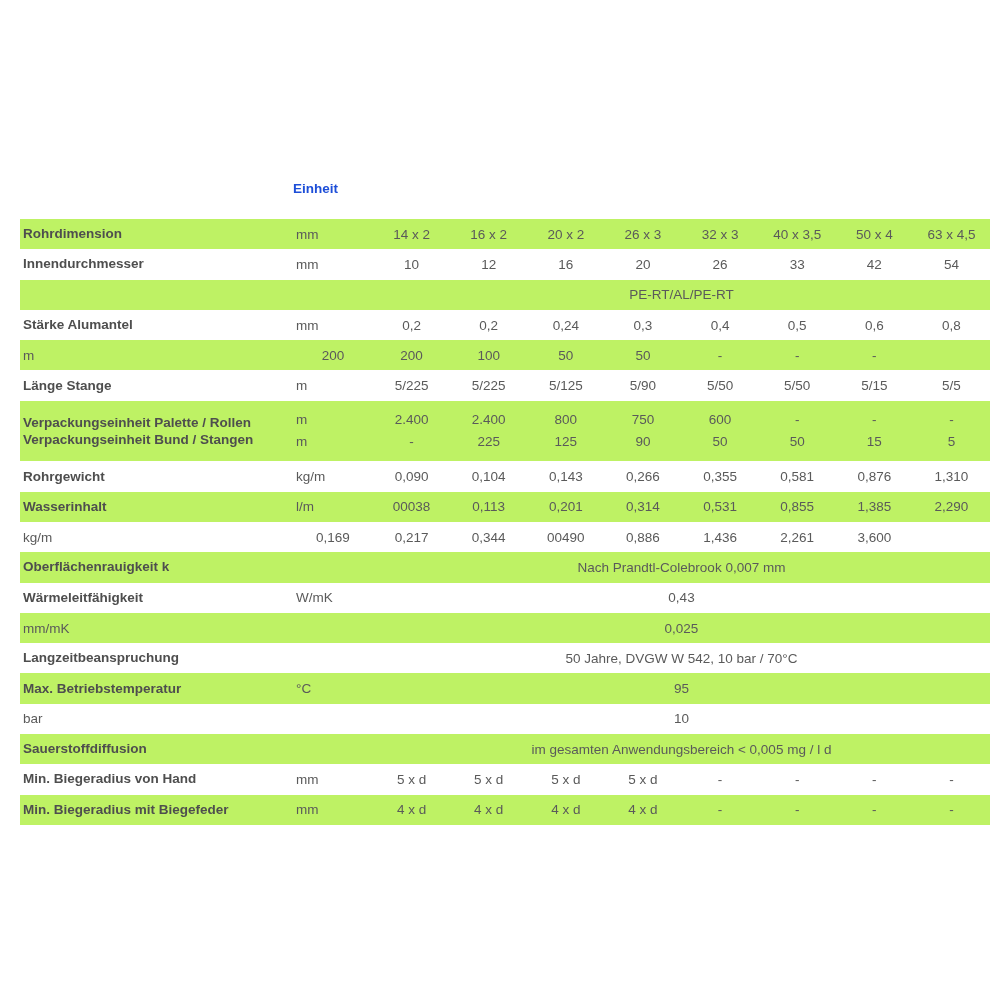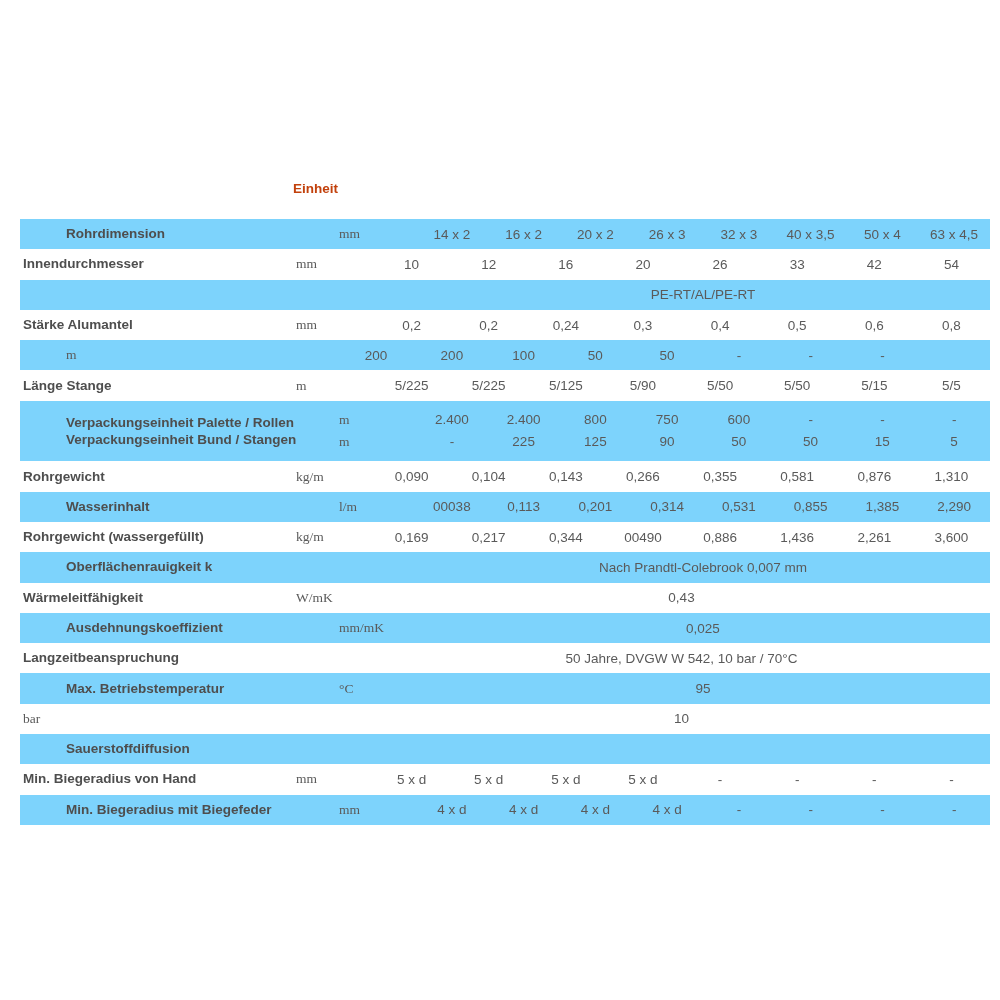--- a/index.html
+++ b/index.html
@@ -13,52 +13,50 @@
     position: relative;
     font-family: "Liberation Sans", sans-serif;
     -webkit-font-smoothing: antialiased;
   }
   .einheit-header {
     position: absolute;
     left: 293px;
     top: 181px;
     font-size: 13.5px;
     font-weight: bold;
-    color: #c2410c;
+    color: #1d4ed8;
   }
   .spec-table {
     position: absolute;
     left: 20px;
     top: 219px;
     width: 970px;
   }
   .row {
     display: grid;
     grid-template-columns: 273px 80px repeat(8, 1fr);
     align-items: center;
     min-height: 30.3px;
     font-size: 13.5px;
     color: #5a5a5a;
   }
   .row.alt {
-    background: #7dd3fc;
-    padding-left: 43px;
+    background: #bef264;
   }
   .row.tall {
     min-height: 60.6px;
   }
   .cell.label {
     font-weight: bold;
     color: #4e4e4e;
     padding-left: 3px;
     line-height: 16px;
   }
   .cell.unit {
     padding-left: 3px;
-    font-family: Liberation Serif, serif;
   }
   .cell.val {
     text-align: center;
   }
   .cell.merged {
     grid-column: 3 / 11;
     text-align: center;
   }
   .twoline {
     display: flex;
@@ -201,21 +199,20 @@
       <div class="cell val">00038</div>
       <div class="cell val">0,113</div>
       <div class="cell val">0,201</div>
       <div class="cell val">0,314</div>
       <div class="cell val">0,531</div>
       <div class="cell val">0,855</div>
       <div class="cell val">1,385</div>
       <div class="cell val">2,290</div>
     </div>
     <div class="row">
-      <div class="cell label">Rohrgewicht (wassergefüllt)</div>
       <div class="cell unit">kg/m</div>
       <div class="cell val">0,169</div>
       <div class="cell val">0,217</div>
       <div class="cell val">0,344</div>
       <div class="cell val">00490</div>
       <div class="cell val">0,886</div>
       <div class="cell val">1,436</div>
       <div class="cell val">2,261</div>
       <div class="cell val">3,600</div>
     </div>
@@ -223,41 +220,41 @@
       <div class="cell label">Oberflächenrauigkeit k</div>
       <div class="cell unit"></div>
       <div class="cell merged">Nach Prandtl-Colebrook 0,007 mm</div>
     </div>
     <div class="row">
       <div class="cell label">Wärmeleitfähigkeit</div>
       <div class="cell unit">W/mK</div>
       <div class="cell merged">0,43</div>
     </div>
     <div class="row alt">
-      <div class="cell label">Ausdehnungskoeffizient</div>
       <div class="cell unit">mm/mK</div>
       <div class="cell merged">0,025</div>
     </div>
     <div class="row">
       <div class="cell label">Langzeitbeanspruchung</div>
       <div class="cell unit"></div>
       <div class="cell merged">50 Jahre, DVGW W 542, 10 bar / 70°C</div>
     </div>
     <div class="row alt">
       <div class="cell label">Max. Betriebstemperatur</div>
       <div class="cell unit">°C</div>
       <div class="cell merged">95</div>
     </div>
     <div class="row">
       <div class="cell unit">bar</div>
       <div class="cell merged">10</div>
     </div>
     <div class="row alt">
       <div class="cell label">Sauerstoffdiffusion</div>
       <div class="cell unit"></div>
+      <div class="cell merged">im gesamten Anwendungsbereich &lt; 0,005 mg / l d</div>
     </div>
     <div class="row">
       <div class="cell label">Min. Biegeradius von Hand</div>
       <div class="cell unit">mm</div>
       <div class="cell val">5 x d</div>
       <div class="cell val">5 x d</div>
       <div class="cell val">5 x d</div>
       <div class="cell val">5 x d</div>
       <div class="cell val">-</div>
       <div class="cell val">-</div>

